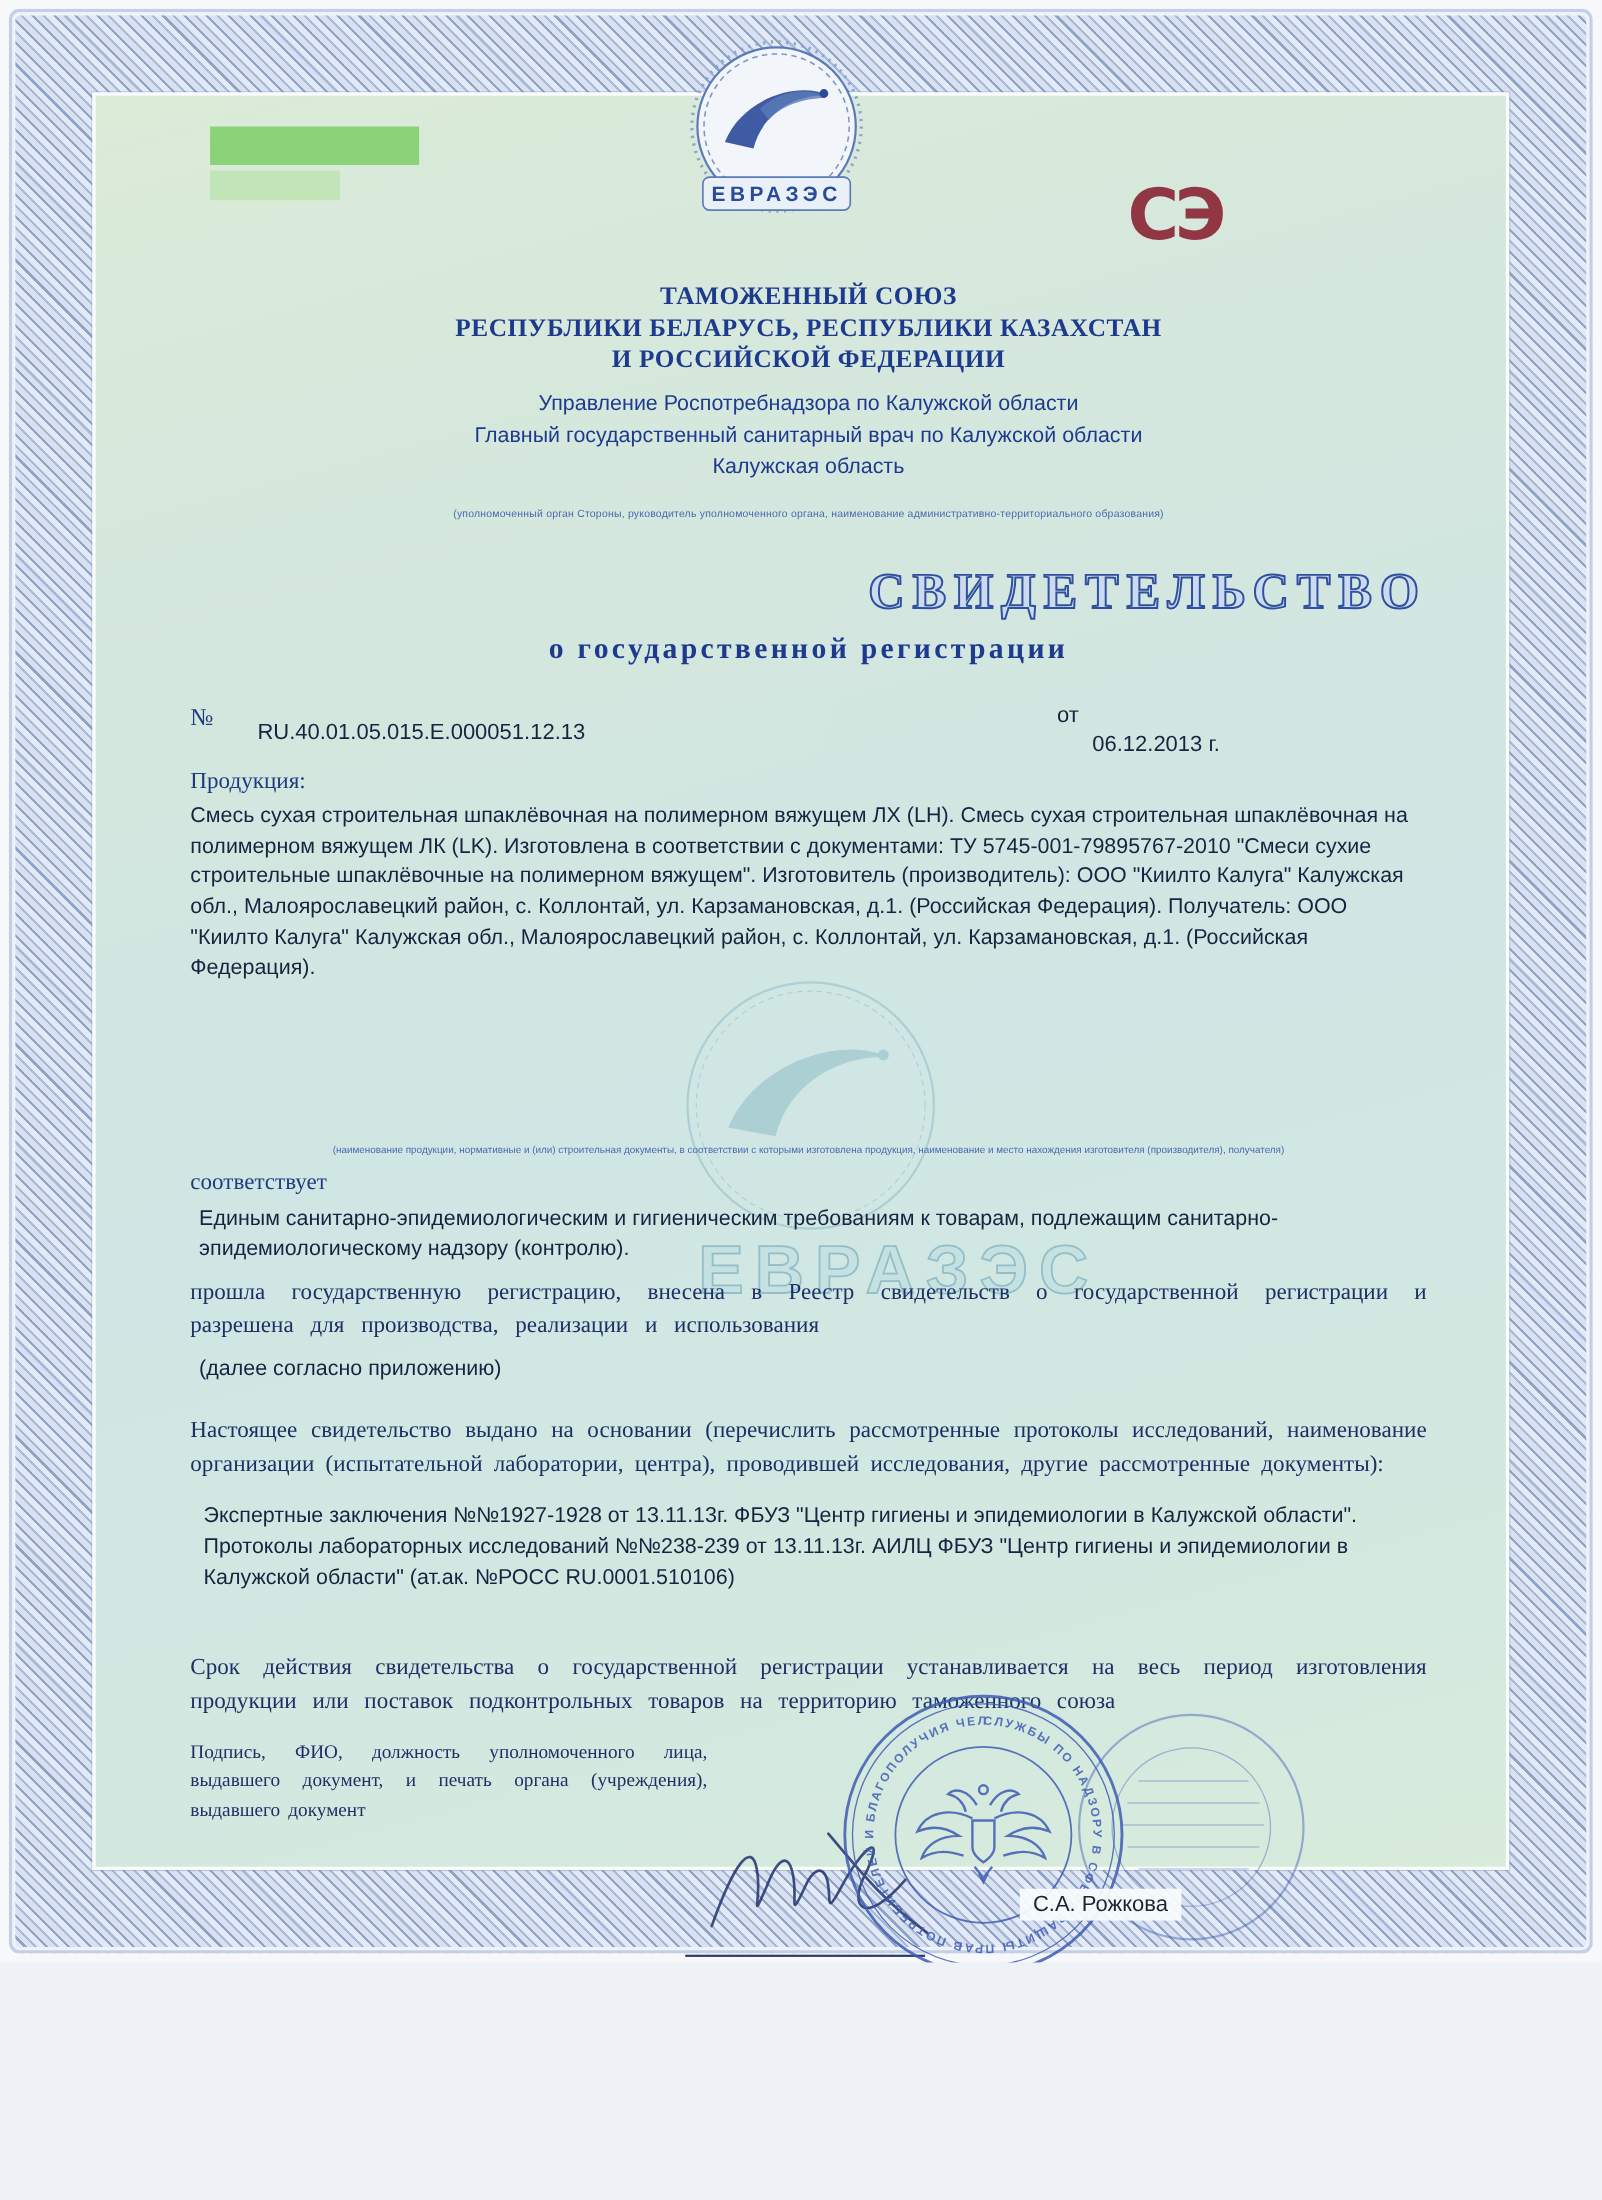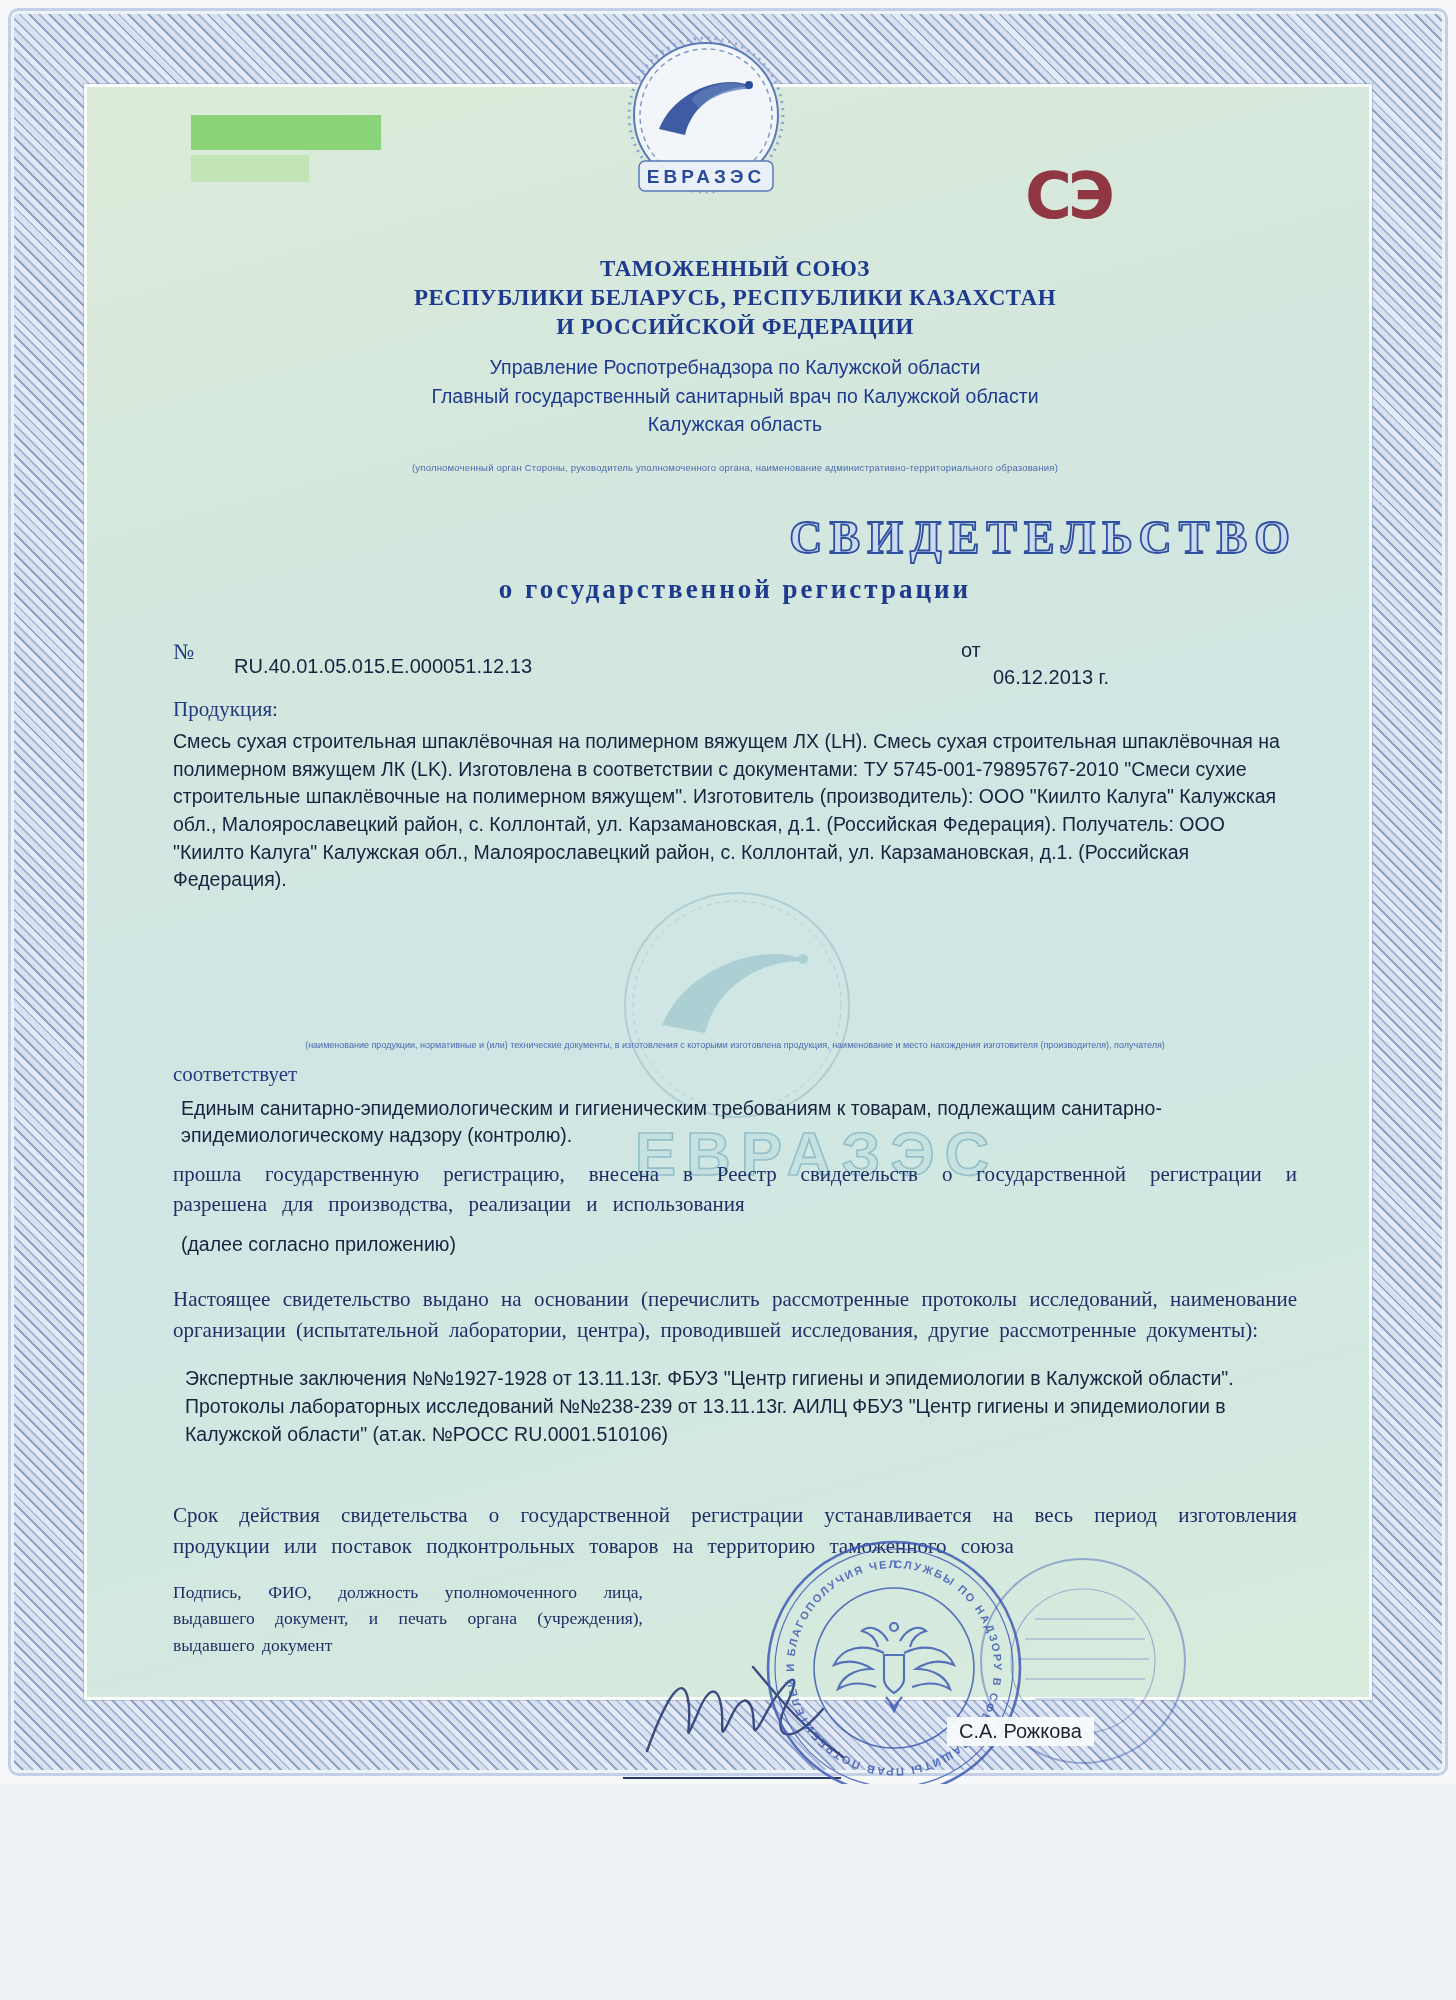--- a/index.html
+++ b/index.html
@@ -106,21 +106,21 @@
   .watermark{position:absolute;left:440px;top:788px;width:580px;height:345px;pointer-events:none;}
   .stamp{position:absolute;left:672px;top:1446px;width:270px;height:270px;pointer-events:none;}
   .stamp2{position:absolute;left:878px;top:1452px;width:235px;height:255px;pointer-events:none;}
   .signature-svg{position:absolute;left:548px;top:1566px;width:225px;height:125px;pointer-events:none;}
   .sig-line{position:absolute;left:536px;top:1690px;width:218px;border-top:2px solid #2a3a6a;}
   .sig-note{
     position:absolute;left:536px;top:1696px;width:218px;text-align:center;
     font-family:"Liberation Serif","DejaVu Serif",serif;font-size:13px;color:#1e2f66;
   }
   .sa-name{
-    position:absolute;left:860px;top:1630px;
+    position:absolute;left:840px;top:1630px;
     background:rgba(248,251,252,.94);padding:3px 12px;
     font-size:20px;color:#1c2430;
   }
   .serial{
     position:absolute;left:438px;top:1716px;
     font-family:"Liberation Serif","DejaVu Serif",serif;
     font-weight:bold;font-size:27px;letter-spacing:1px;color:#c4262b;
   }
   .mp{
     position:absolute;left:962px;top:1718px;
@@ -197,21 +197,21 @@
         <span class="no-label">№</span>
         <span class="no-value">RU.40.01.05.015.Е.000051.12.13</span>
         <span class="date-col">
           <span class="date-label">от</span>
           <span class="date-value">06.12.2013 г.</span>
         </span>
       </div>
 
       <div class="product-label">Продукция:</div>
       <div class="product-desc">Смесь сухая строительная шпаклёвочная на полимерном вяжущем ЛХ (LH). Смесь сухая строительная шпаклёвочная на полимерном вяжущем ЛК (LK). Изготовлена в соответствии с документами: ТУ 5745-001-79895767-2010 "Смеси сухие строительные шпаклёвочные на полимерном вяжущем". Изготовитель (производитель): ООО "Киилто Калуга" Калужская обл., Малоярославецкий район, с. Коллонтай, ул. Карзамановская, д.1. (Российская Федерация). Получатель: ООО "Киилто Калуга" Калужская обл., Малоярославецкий район, с. Коллонтай, ул. Карзамановская, д.1. (Российская Федерация).</div>
-      <div class="product-note">(наименование продукции, нормативные и (или) технические документы, в изготовления с которыми изготовлена продукция, наименование и место нахождения изготовителя (производителя), получателя)</div>
+      <div class="product-note">(наименование продукции, нормативные и (или) строительная документы, в соответствии с которыми изготовлена продукция, наименование и место нахождения изготовителя (производителя), получателя)</div>
 
       <div class="corresponds">соответствует</div>
       <div class="requirements">Единым санитарно-эпидемиологическим и гигиеническим требованиям к товарам, подлежащим санитарно-эпидемиологическому надзору (контролю).</div>
       <div class="registered">прошла государственную регистрацию, внесена в Реестр свидетельств о государственной регистрации и разрешена для производства, реализации и использования</div>
       <div class="appendix">(далее согласно приложению)</div>
 
       <div class="basis-intro">Настоящее свидетельство выдано на основании (перечислить рассмотренные протоколы исследований, наименование организации (испытательной лаборатории, центра), проводившей исследования, другие рассмотренные документы):</div>
       <div class="basis-docs">Экспертные заключения №№1927-1928 от 13.11.13г. ФБУЗ "Центр гигиены и эпидемиологии в Калужской области". Протоколы лабораторных исследований №№238-239 от 13.11.13г. АИЛЦ ФБУЗ "Центр гигиены и эпидемиологии в Калужской области" (ат.ак. №РОСС RU.0001.510106)</div>
 
       <div class="validity">Срок действия свидетельства о государственной регистрации устанавливается на весь период изготовления продукции или поставок подконтрольных товаров на территорию таможенного союза</div>

